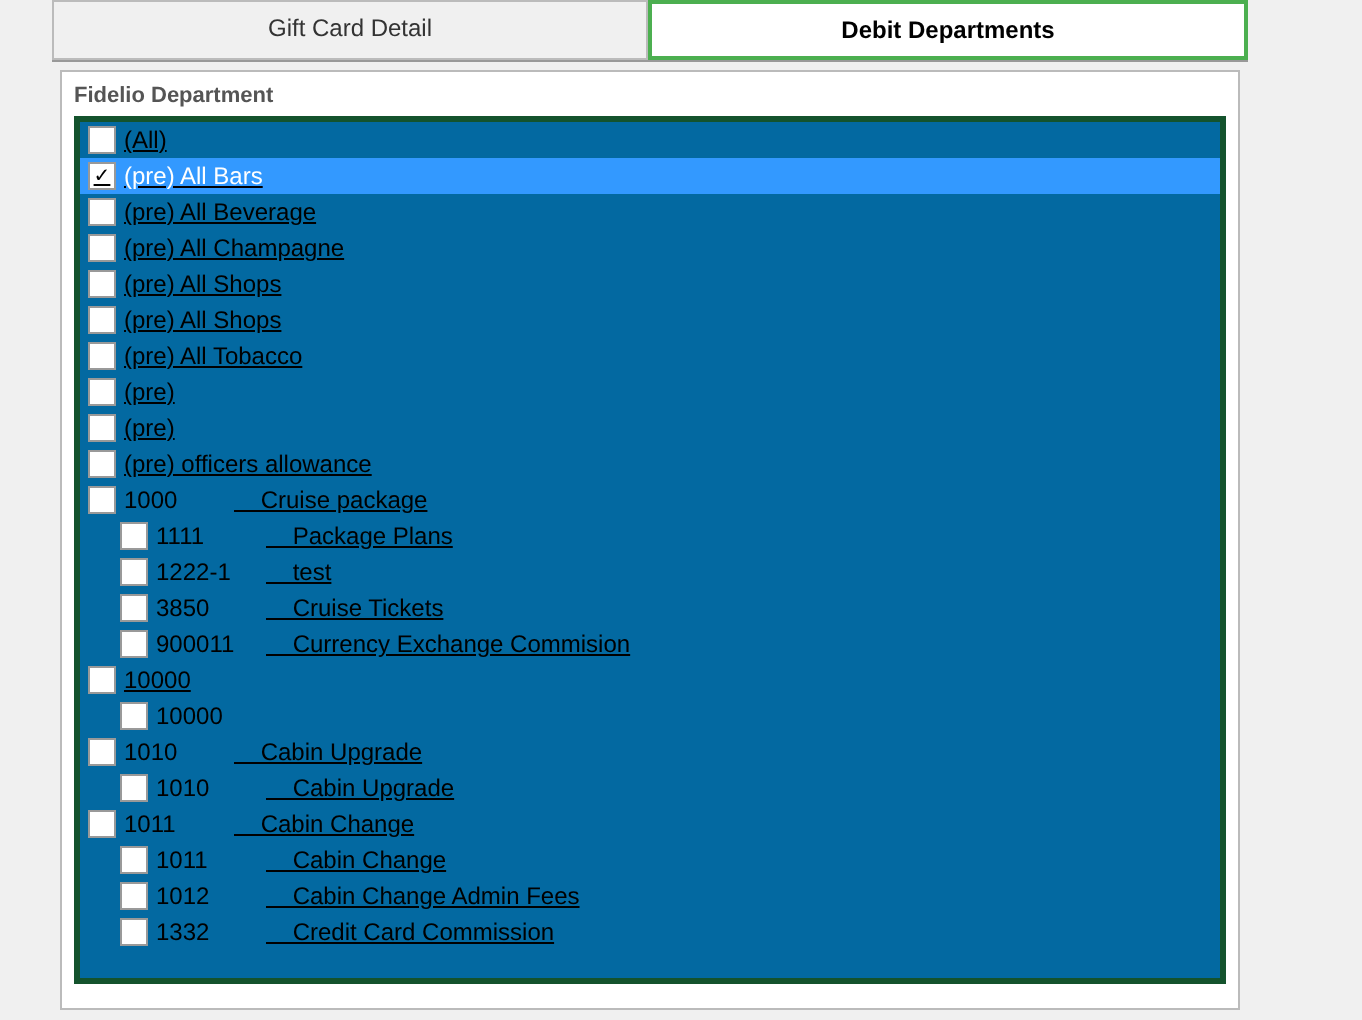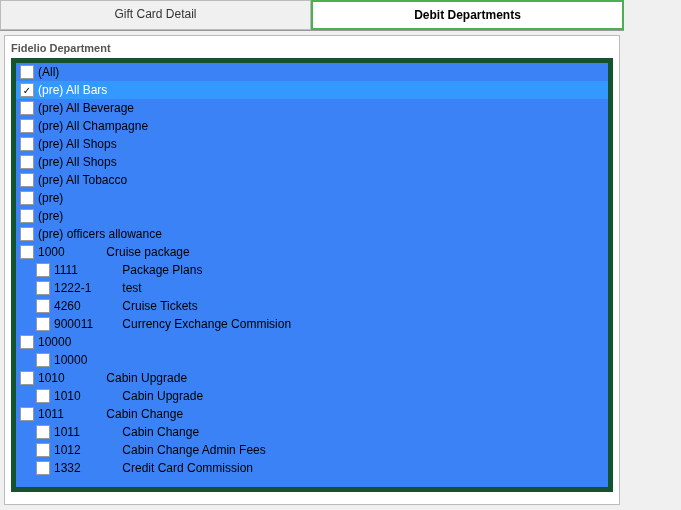--- a/index.html
+++ b/index.html
@@ -50,25 +50,26 @@
     }
 
     .section-label {
       font-size: 11px;
       color: #555;
       margin-bottom: 4px;
       font-weight: bold;
     }
 
     .list-container {
-      border: 5px solid #14532d;
+      border: 3px solid #14532d;
       height: calc(100% - 22px);
       overflow-y: scroll;
-      background: #3b82f6;
+      background: #0369a1;
       position: relative;
+      text-decoration: underline;
     }
 
     .list-item {
       display: flex;
       align-items: center;
       padding: 1px 4px;
       cursor: pointer;
       white-space: nowrap;
       font-size: 12px;
       color: #000;
@@ -101,21 +102,21 @@
     .indent1 { padding-left: 20px; }
 
     .item-code {
       min-width: 55px;
       display: inline-block;
     }
   </style>
 </head>
 <body>
 
-<div style="width:624px;height:510px;display:flex;flex-direction:column;background:#f0f0f0;">
+<div style="width:624px;height:510px;display:flex;flex-direction:column;background:#f0f0f0;padding-left:26px;">
 
   <div class="tabs">
     <div class="tab">Gift Card Detail</div>
     <div class="tab active">Debit Departments</div>
   </div>
 
   <div class="main-content">
     <div class="section-label">Fidelio Department</div>
 
     <div class="list-container">
@@ -180,21 +181,21 @@
         <span><span class="item-code">1111</span>&nbsp;&nbsp;&nbsp;&nbsp;Package Plans</span>
       </div>
 
       <div class="list-item indent1">
         <span class="checkbox"></span>
         <span><span class="item-code">1222-1</span>&nbsp;&nbsp;&nbsp;&nbsp;test</span>
       </div>
 
       <div class="list-item indent1">
         <span class="checkbox"></span>
-        <span><span class="item-code">4260</span>&nbsp;&nbsp;&nbsp;&nbsp;Cruise Tickets</span>
+        <span><span class="item-code">3850</span>&nbsp;&nbsp;&nbsp;&nbsp;Cruise Tickets</span>
       </div>
 
       <div class="list-item indent1">
         <span class="checkbox"></span>
         <span><span class="item-code">900011</span>&nbsp;&nbsp;&nbsp;&nbsp;Currency Exchange Commision</span>
       </div>
 
       <div class="list-item">
         <span class="checkbox"></span>
         <span>10000</span>

